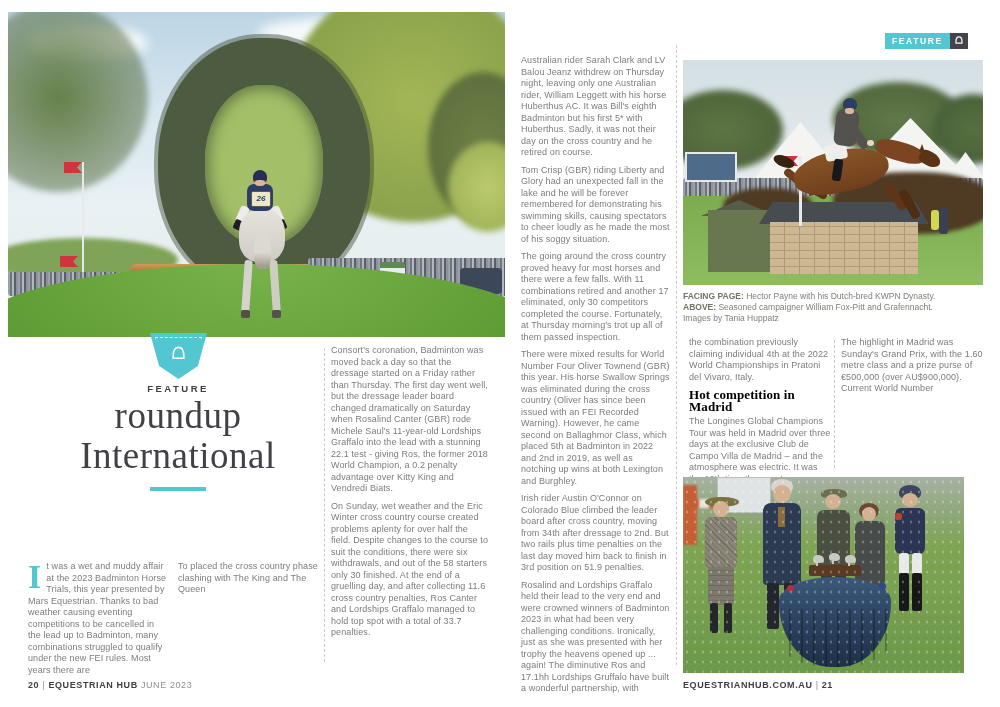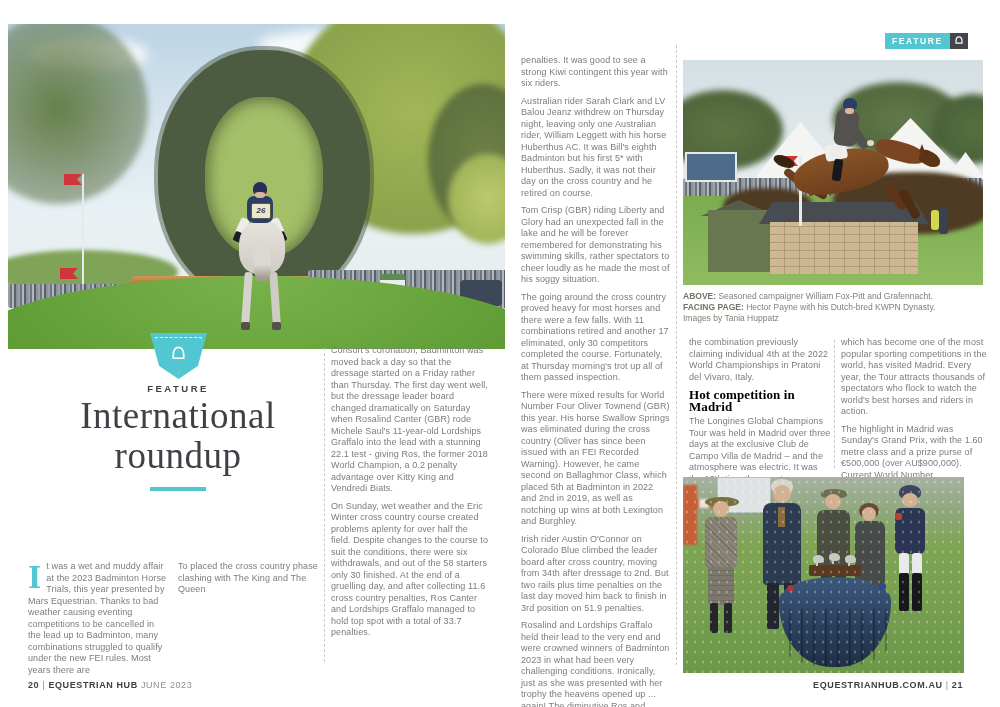--- a/index.html
+++ b/index.html
@@ -132,21 +132,21 @@
   .trophy-base{left:126px;top:88px;width:52px;height:11px;background:#5a3a22;border-radius:2px;}
   .tr-horse{width:11px;height:8px;background:#c9c9c3;border-radius:45% 55% 40% 40%;}
   .tr-leg{width:2px;height:5px;background:#c9c9c3;}
   .rosette{width:7px;height:7px;border-radius:50%;}
 </style>
 </head>
 <body>
 
 <div id="spread">
 
-  <div class="abs photo" style="left:8px;top:24px;width:497px;height:325px;font-style:italic;">
+  <div class="abs photo" style="left:8px;top:12px;width:497px;height:325px;font-style:italic;">
     <div class="p1-sky"></div>
     <div class="cloud" style="left:20px;top:14px;width:120px;height:34px;"></div>
     <div class="cloud" style="left:250px;top:6px;width:150px;height:30px;"></div>
     <div class="cloud" style="left:390px;top:40px;width:110px;height:26px;"></div>
     <div class="blob" style="left:-40px;top:-10px;width:180px;height:190px;background:radial-gradient(#66804a,#55694077 75%);"></div>
     <div class="blob" style="left:280px;top:-30px;width:250px;height:240px;background:radial-gradient(#a3b657,#8aa24b 70%,#8aa24b00);"></div>
     <div class="blob" style="left:420px;top:60px;width:110px;height:150px;background:radial-gradient(#6f8147,#5d6f3d 75%);"></div>
     <div class="blob" style="left:440px;top:130px;width:80px;height:90px;background:radial-gradient(#bcca6e,#9fb257 75%);"></div>
     <div class="blob" style="left:-20px;top:226px;width:190px;height:44px;background:#7fa457;filter:blur(2px);"></div>
     <div class="pole" style="left:74px;top:150px;height:115px;"></div>
@@ -181,22 +181,22 @@
 
   <div class="abs bookmark" style="left:150px;top:333px;">
     <div class="inner"></div>
   </div>
   <svg class="abs" style="left:168px;top:344px;" width="21" height="21" viewBox="0 0 20 20">
     <path d="M10 3.2 C6.2 3.2 5 7.6 5 10.6 L5 13.6 L15 13.6 L15 10.6 C15 7.6 13.8 3.2 10 3.2 Z" fill="none" stroke="#ffffff" stroke-width="1.6" stroke-linejoin="round"></path>
   </svg>
   <div class="abs feature-label" style="left:103px;top:383px;width:150px;">FEATURE</div>
 
   <div class="abs" style="left:28px;top:396px;width:300px;">
+    <div class="headline">roundup</div>
     <div class="headline">International</div>
-    <div class="headline">roundup</div>
   </div>
   <div class="abs" style="left:150px;top:487px;width:56px;height:4px;background:#52c7d1;"></div>
 
 
   <div class="abs bt" style="left:28px;top:561px;width:141px;">
     <p><span class="dropcap">I</span><span>t was a wet and muddy affair at the 2023 Badminton Horse Trials, this year presented by Mars Equestrian. Thanks to bad weather causing eventing competitions to be cancelled in the lead up to Badminton, many combinations struggled to qualify under the new FEI rules. Most years there are</span></p>
   </div>
   <div class="abs bt" style="left:178px;top:561px;width:144px;">
     <p>To placed the cross country phase clashing with The King and The Queen</p>
   </div>
@@ -216,23 +216,22 @@
   <div class="abs tag" style="left:885px;top:33px;">
     <div class="tag-label">FEATURE</div>
     <div class="tag-icon">
       <svg width="12" height="12" viewBox="0 0 20 20">
         <path d="M10 3.2 C6.2 3.2 5 7.6 5 10.6 L5 13.6 L15 13.6 L15 10.6 C15 7.6 13.8 3.2 10 3.2 Z" fill="none" stroke="#ffffff" stroke-width="2" stroke-linejoin="round"></path>
       </svg>
     </div>
   </div>
 
   <div class="abs bt" style="left:521px;top:55px;width:149px;">
-    <p>penalties. It was good to see a strong Kiwi contingent this year with six riders.</p>
     <p>Australian rider Sarah Clark and LV Balou Jeanz withdrew on Thursday night, leaving only one Australian rider, William Leggett with his horse Huberthus AC. It was Bill's eighth Badminton but his first 5* with Huberthus. Sadly, it was not their day on the cross country and he retired on course.</p>
-    <p>Tom Crisp (GBR) riding Liberty and Glory had an unexpected fall in the lake and he will be forever remembered for demonstrating his swimming skills, rather spectators to cheer loudly as he made the most of his soggy situation.</p>
+    <p>Tom Crisp (GBR) riding Liberty and Glory had an unexpected fall in the lake and he will be forever remembered for demonstrating his swimming skills, causing spectators to cheer loudly as he made the most of his soggy situation.</p>
     <p>The going around the cross country proved heavy for most horses and there were a few falls. With 11 combinations retired and another 17 eliminated, only 30 competitors completed the course. Fortunately, at Thursday morning's trot up all of them passed inspection.</p>
     <p>There were mixed results for World Number Four Oliver Townend (GBR) this year. His horse Swallow Springs was eliminated during the cross country (Oliver has since been issued with an FEI Recorded Warning). However, he came second on Ballaghmor Class, which placed 5th at Badminton in 2022 and 2nd in 2019, as well as notching up wins at both Lexington and Burghley.</p>
     <p>Irish rider Austin O'Connor on Colorado Blue climbed the leader board after cross country, moving from 34th after dressage to 2nd. But two rails plus time penalties on the last day moved him back to finish in 3rd position on 51.9 penalties.</p>
     <p>Rosalind and Lordships Graffalo held their lead to the very end and were crowned winners of Badminton 2023 in what had been very challenging conditions. Ironically, just as she was presented with her trophy the heavens opened up ... again! The diminutive Ros and 17.1hh Lordships Gruffalo have built a wonderful partnership, with</p>
   </div>
   <div class="abs vdash" style="left:676px;top:45px;height:620px;"></div>
 
   <div class="abs photo" style="left:683px;top:60px;width:300px;height:225px;">
     <div class="p2-sky"></div>
     <div class="blob" style="left:-20px;top:30px;width:120px;height:80px;background:radial-gradient(#5d7544,#4e643a 75%);"></div>
@@ -269,34 +268,33 @@
         <div class="r-boot"></div>
       <div class="r-torso"></div>
       <div class="r-arm"></div>
         <div class="r-glove"></div>
       <div class="r-helmet"></div>
       <div class="r-face"></div>
     </div>
   </div>
 
   <div class="abs cap" style="left:683px;top:291px;width:276px;">
+    <div><b>FACING PAGE:</b><span> Hector Payne with his Dutch-bred KWPN Dynasty.</span></div>
     <div><b>ABOVE:</b><span> Seasoned campaigner William Fox-Pitt and Grafennacht.</span></div>
-    <div><b>FACING PAGE:</b><span> Hector Payne with his Dutch-bred KWPN Dynasty.</span></div>
     <div class="credit">Images by Tania Huppatz</div>
   </div>
 
   <div class="abs bt" style="left:689px;top:337px;width:144px;">
     <p>the combination previously claiming individual 4th at the 2022 World Championships in Pratoni del Vivaro, Italy.</p>
     <div class="madrid-head">Hot competition in Madrid</div>
     <p>The Longines Global Champions Tour was held in Madrid over three days at the exclusive Club de Campo Villa de Madrid – and the atmosphere was electric. It was the 10th time the event,</p>
   </div>
   <div class="abs vdash" style="left:834px;top:340px;height:128px;"></div>
 
   <div class="abs bt" style="left:841px;top:337px;width:150px;">
-    <p>which has become one of the most popular sporting competitions in the world, has visited Madrid. Every year, the Tour attracts thousands of spectators who flock to watch the world's best horses and riders in action.</p>
     <p>The highlight in Madrid was Sunday's Grand Prix, with the 1.60 metre class and a prize purse of €500,000 (over AU$900,000). Current World Number</p>
   </div>
 
   <div class="abs photo" style="left:683px;top:477px;width:281px;height:196px;">
     <div class="p3-bg"></div>
     <div style="left:0;top:8px;width:14px;height:60px;background:#c65f35;filter:blur(1px);"></div>
     <div style="left:6px;top:22px;width:60px;height:9px;background:repeating-linear-gradient(90deg,#c65f35 0 10px,#e8e3da 10px 20px);filter:blur(1px);"></div>
     <div style="left:34px;top:0;width:52px;height:34px;background:#dfe3e4;border:1px solid #b9bfc0;filter:blur(.5px);"></div>
 
     <div class="person">
@@ -349,19 +347,19 @@
     <div class="trophy-base"></div>
     <div class="tr-horse" style="left:130px;top:78px;"></div>
     <div class="tr-horse" style="left:146px;top:76px;"></div>
     <div class="tr-horse" style="left:162px;top:78px;"></div>
     <div class="tr-leg" style="left:133px;top:84px;"></div>
       <div class="tr-leg" style="left:149px;top:82px;"></div>
       <div class="tr-leg" style="left:165px;top:84px;"></div>
     <div class="p3-rain"></div>
   </div>
 
-  <div class="abs footer" style="left:683px;top:680px;width:280px;text-align:right;">
+  <div class="abs footer" style="left:683px;top:680px;width:280px;text-align:left;">
     <b>EQUESTRIANHUB.COM.AU</b>
     <span>|</span>
     <b>21</b>
   </div>
 
 </div>
 
 </body></html>

